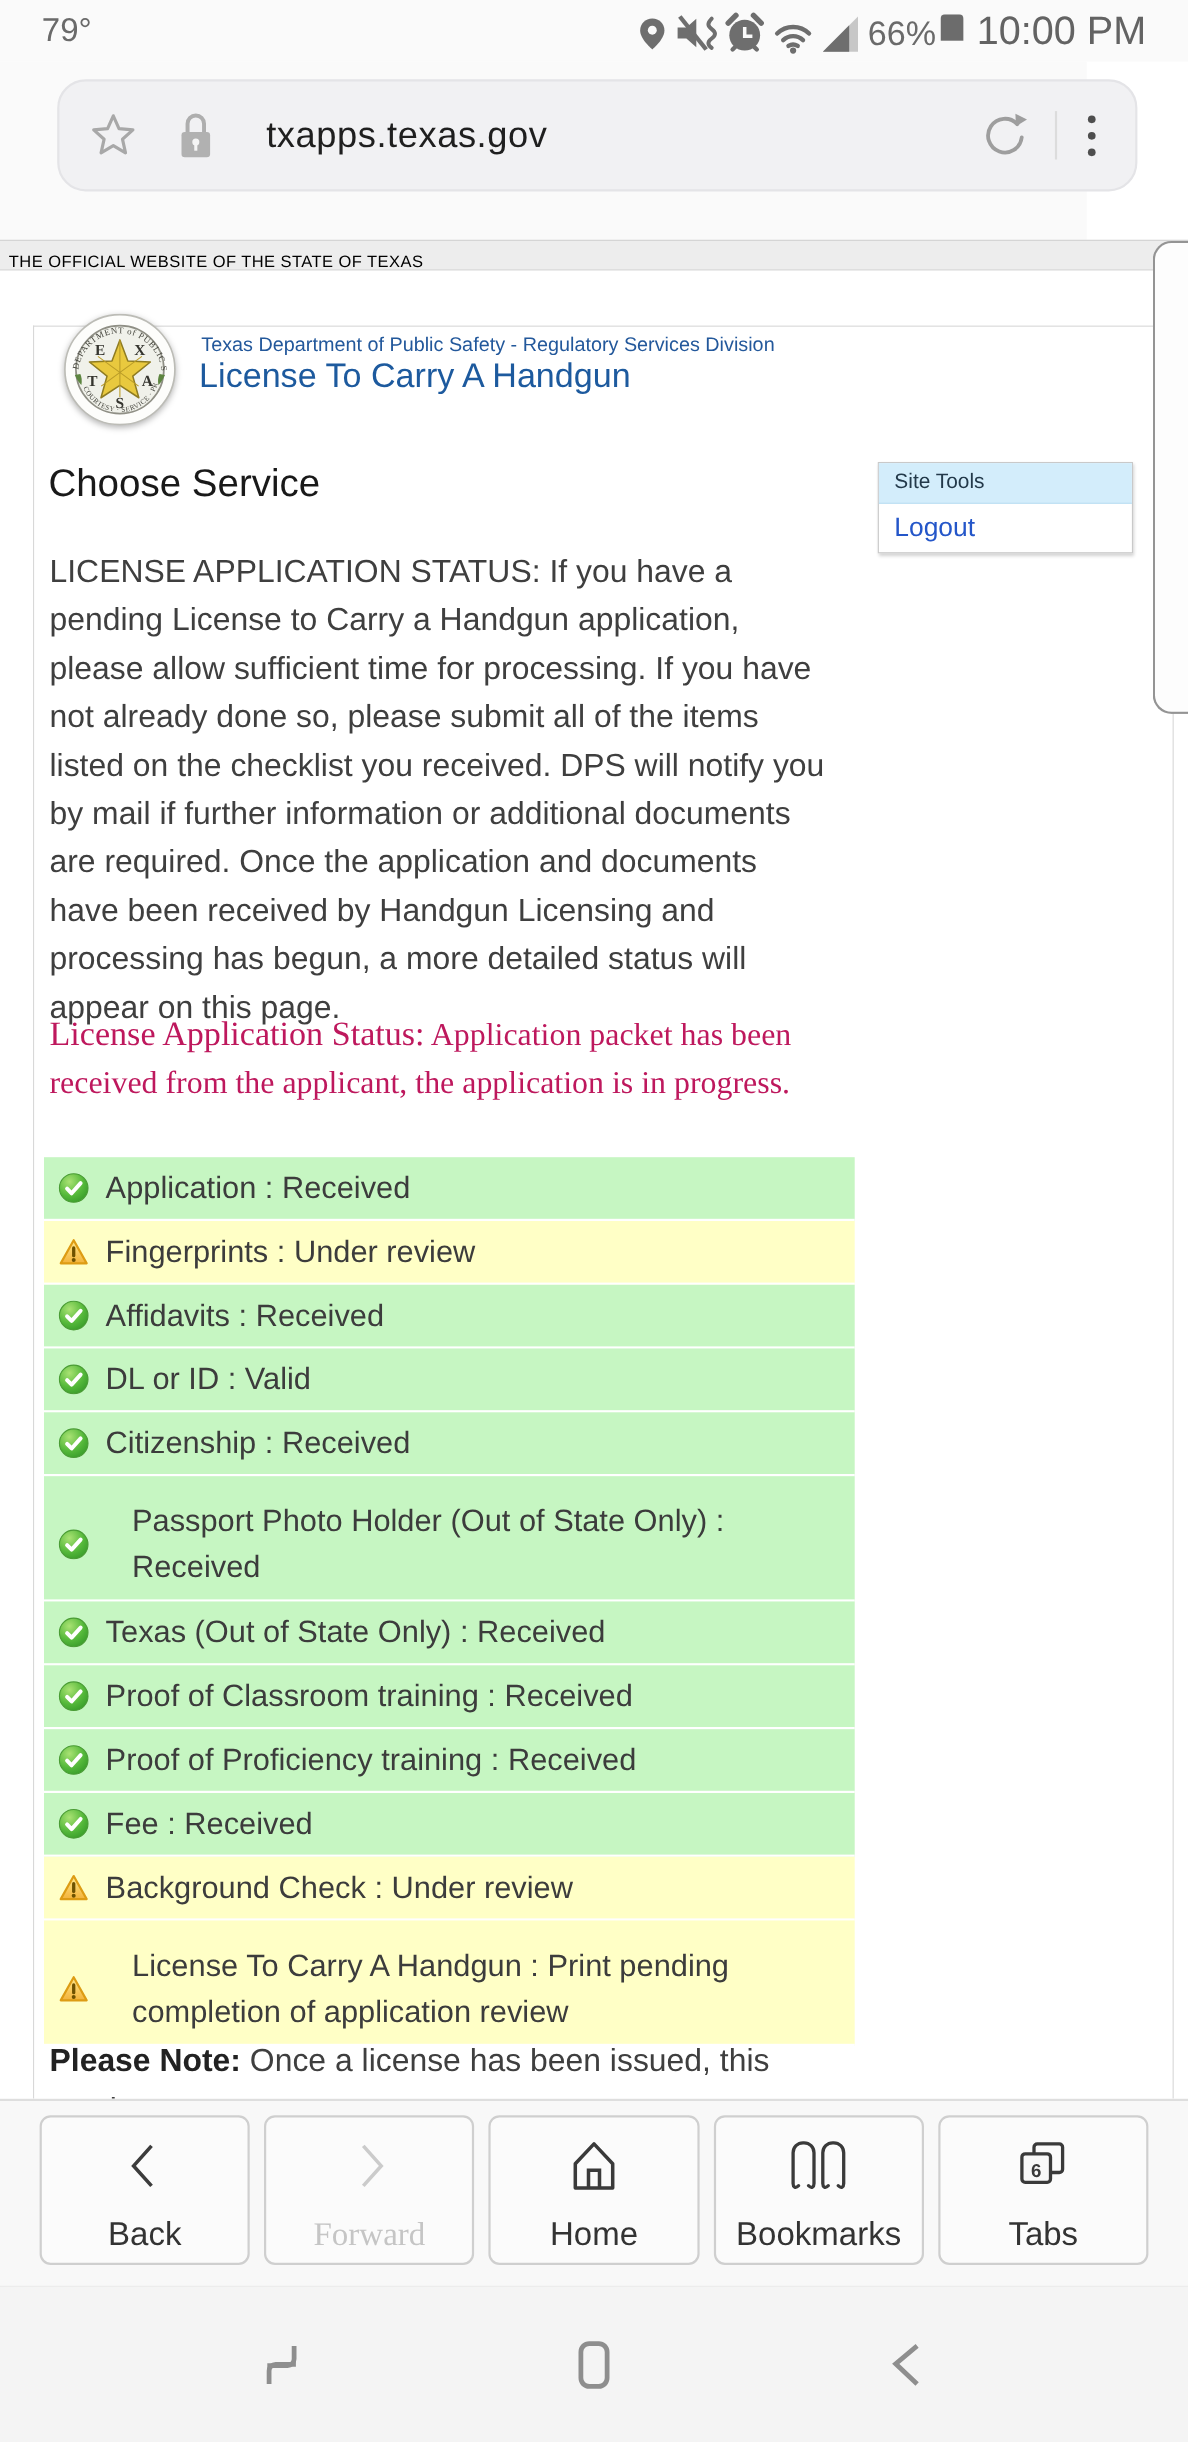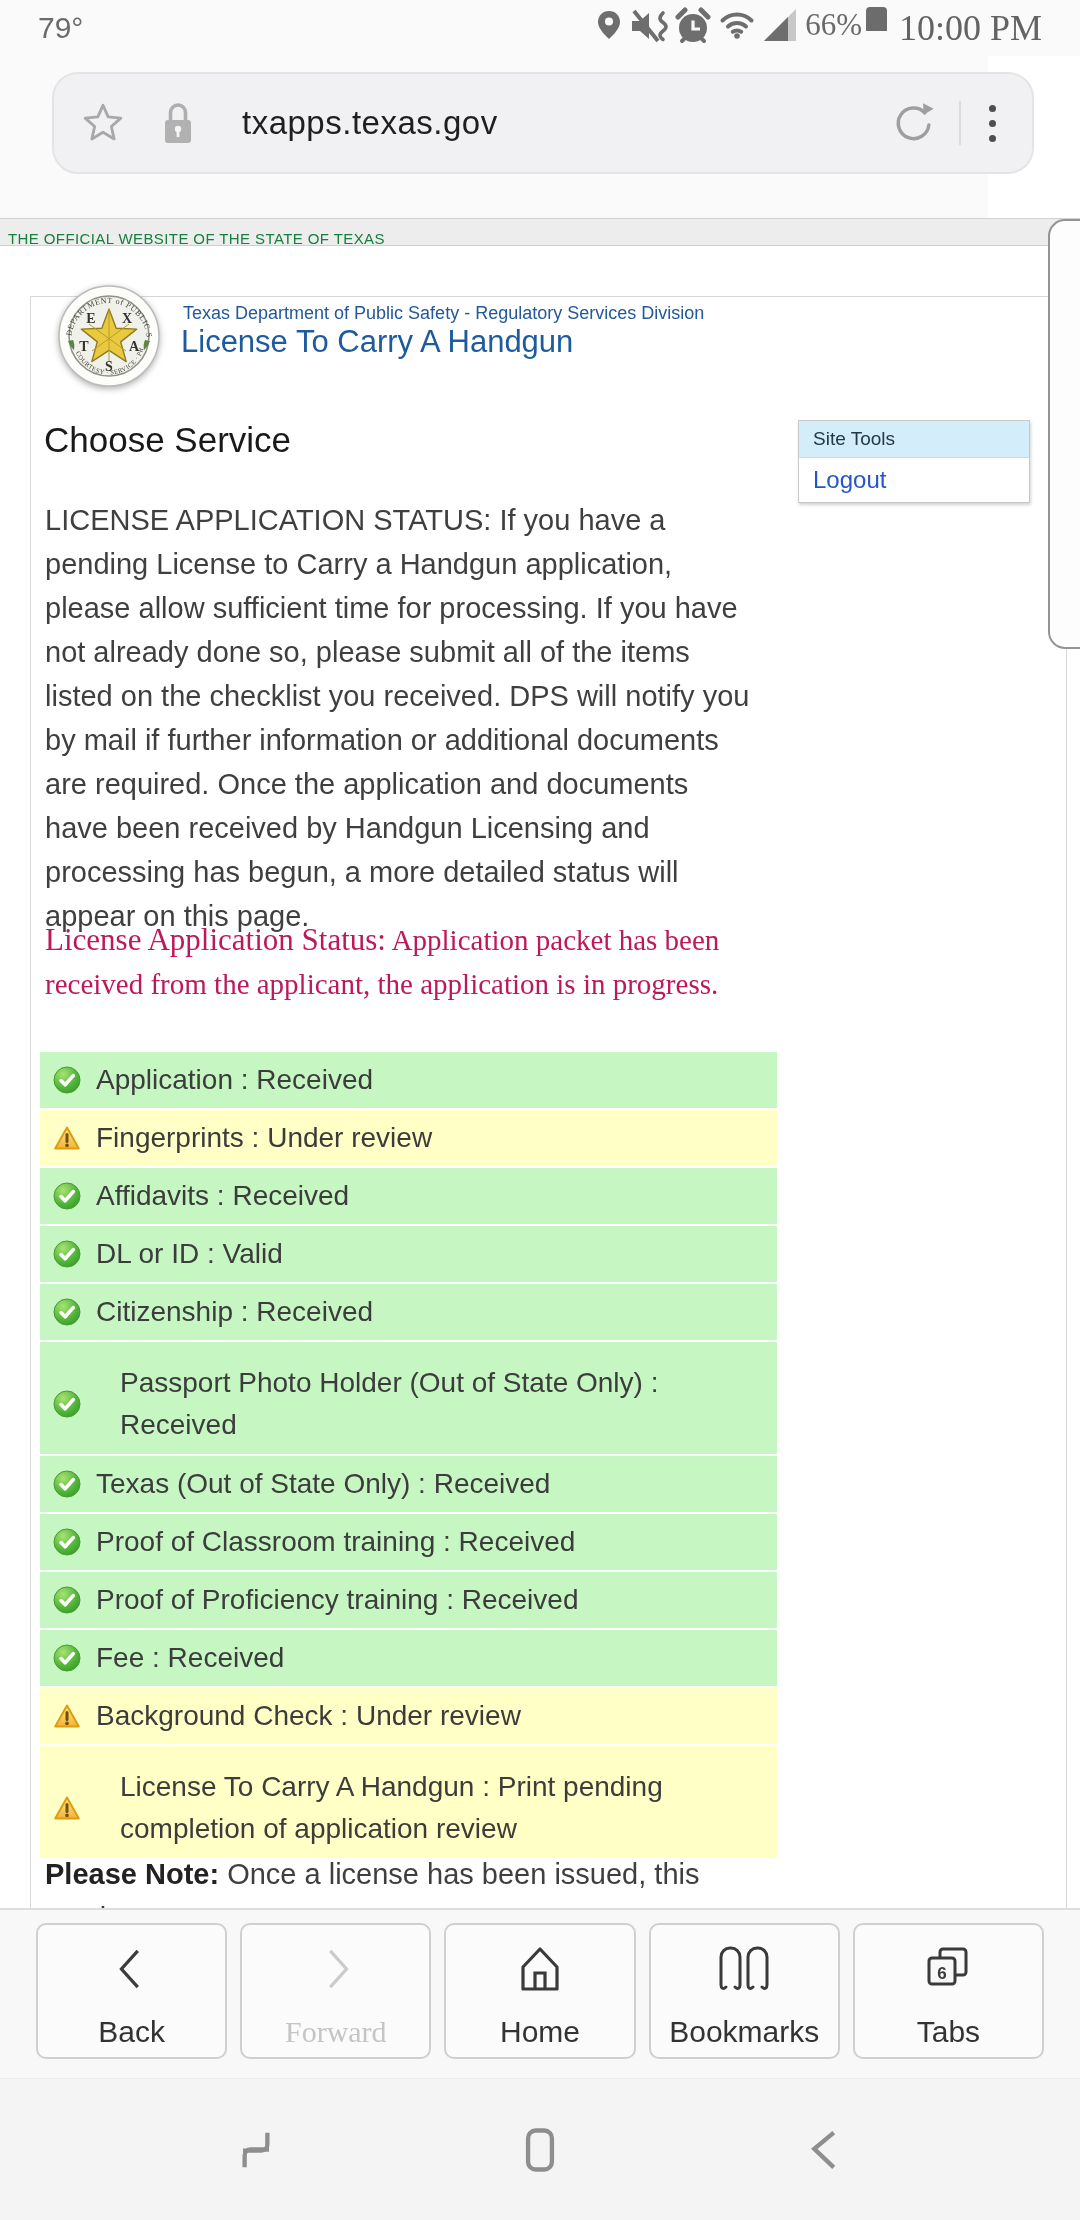--- a/index.html
+++ b/index.html
@@ -9,21 +9,21 @@
     background:#ffffff;
   }
   
   #status-bar{
     position:absolute;left:0;top:0;width:1080px;height:56px;
     background:#fafafa;display:flex;align-items:center;
     padding:0 38px;box-sizing:border-box;color:#6a6a6a;
   }
   #status-bar .temp{font-size:30px;}
   #status-bar .spacer{flex:1;}
-  #status-bar .right{display:flex;align-items:flex-start;gap:4px;font-family:Liberation Serif, serif;}
+  #status-bar .right{display:flex;align-items:flex-end;gap:4px;}
   #status-bar .pct{font-size:31px;margin-left:3px;}
   .battery{width:21px;height:36px;border-radius:4px;overflow:hidden;display:inline-block;}
   .battery .b-top{height:12px;background:#c6c6c6;}
   .battery .b-bot{height:24px;background:#6c6c6c;}
   #status-bar .time{font-size:36px;margin-left:8px;color:#636363;}
   
   #chrome{
     position:absolute;left:0;top:56px;width:988px;height:162px;
     background:#fafafa;
   }
@@ -37,21 +37,21 @@
   }
   .vdiv{width:2px;height:44px;background:#dcdcdc;margin:0 18px 0 22px;}
   .kebab{display:flex;flex-direction:column;gap:8px;padding:4px 10px;}
   .kebab i{width:7px;height:7px;border-radius:50%;background:#4e4e4e;display:block;}
   
   #banner{
     position:absolute;left:0;top:218px;width:1080px;height:28px;
     background:#ededed;border-top:1px solid #d2d2d2;border-bottom:1px solid #cfcfcf;
     box-sizing:border-box;display:flex;align-items:center;
   }
-  #banner span{font-size:15px;color:#15803d;letter-spacing:.4px;padding-left:8px;margin-top:12px;}
+  #banner span{font-size:15px;color:#000000;letter-spacing:.4px;padding-left:8px;margin-top:12px;}
   
   #scroll-thumb{
     position:absolute;left:1048px;top:219px;width:34px;height:430px;
     background:#fdfdfd;border:2px solid #949494;border-right:none;
     border-radius:17px 0 0 17px;box-sizing:border-box;z-index:40;
   }
   
   #content{
     position:absolute;left:0;top:246px;width:1080px;height:1662px;
     background:#ffffff;overflow:hidden;

